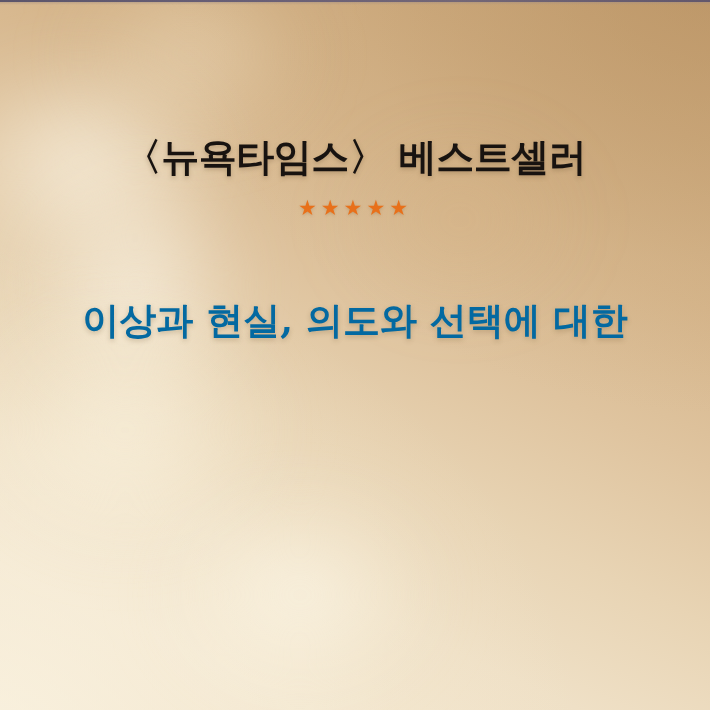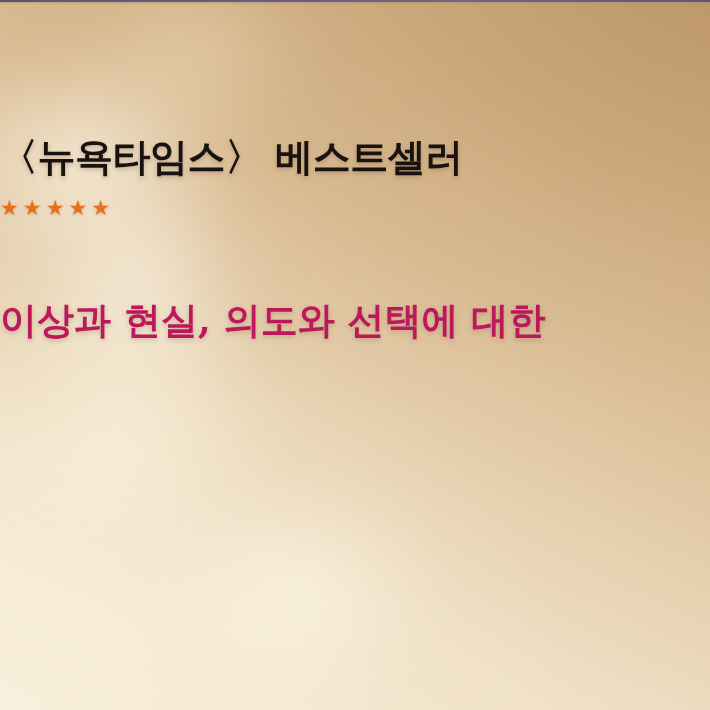--- a/index.html
+++ b/index.html
@@ -111,20 +111,21 @@
     position: absolute;
     left: 0; right: 0; top: 2px;
     height: 3px;
     background: linear-gradient(180deg, rgba(160,140,130,0.45), rgba(200,175,140,0.0));
   }
 
   
   .content {
     position: absolute;
     inset: 0;
+    text-align: center;
   }
 
   .headline {
     position: absolute;
     left: 0; right: 0;
     top: 134px;
     font-family: "DejaVu Sans", "Liberation Sans", sans-serif;
     font-weight: 700;
     font-size: 38px;
     line-height: 1.25;
@@ -148,21 +149,21 @@
 
   .subtitle {
     position: absolute;
     left: 0; right: 0;
     top: 292px;
     font-family: "DejaVu Serif", "Liberation Serif", serif;
     font-weight: 700;
     font-size: 37px;
     line-height: 1.52;
     letter-spacing: 0px;
-    color: #be185d;
+    color: #0369a1;
     text-shadow: 0 2px 5px rgba(120,95,60,0.32);
   }
   .subtitle .line { display: block; white-space: nowrap; }
 </style>
 </head>
 <body>
 
 <div id="poster">
 
   <div class="bg-base"></div>

